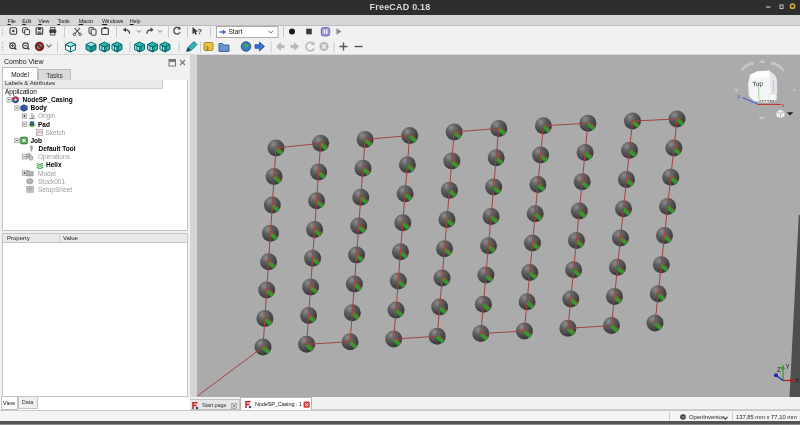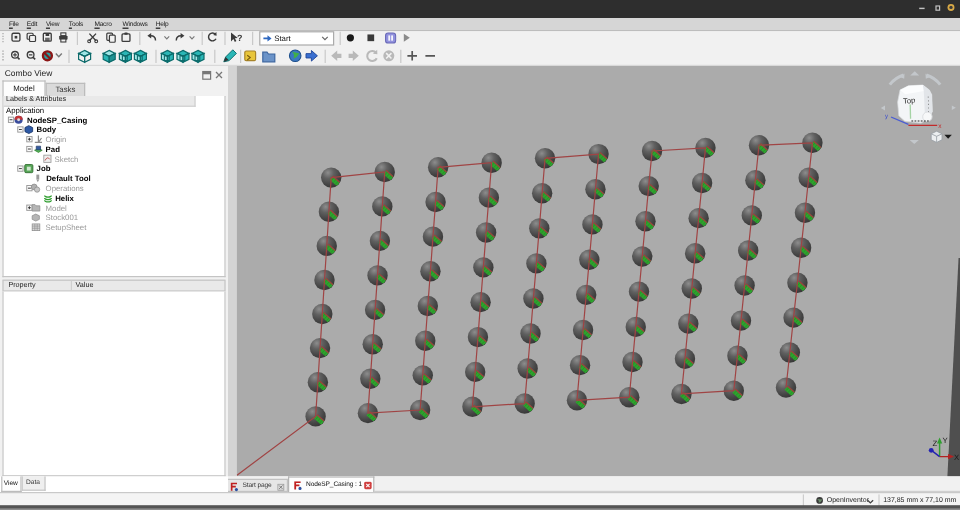--- a/index.html
+++ b/index.html
@@ -1,20 +1,21 @@
 <!DOCTYPE html>
 <html><head><meta charset="utf-8"><style>
 *{margin:0;padding:0;box-sizing:border-box}
 html,body{width:800px;height:425px;overflow:hidden}
 body{font-family:"Liberation Sans",sans-serif;position:relative;background:#f1f1f1}
 .abs{position:absolute}
 </style></head>
 <body>
 
 <div class="abs" style="left:0;top:0;width:800px;height:15px;background:#2e2e2e">
+  <div class="abs" style="left:0;top:2px;width:800px;text-align:center;font-size:9px;font-weight:bold;color:#d8d8d8;letter-spacing:0.2px">FreeCAD 0.18</div>
   <svg class="abs" style="left:750px;top:0" width="50" height="15">
     <line x1="16" y1="7" x2="20.5" y2="7" stroke="#c2c2c2" stroke-width="1.2"></line>
     <rect x="30" y="5" width="3" height="3.5" fill="none" stroke="#c2c2c2" stroke-width="1"></rect>
     <circle cx="42.5" cy="6.2" r="2.9" fill="#d8a946"></circle>
     <circle cx="42.5" cy="6.2" r="1.4" fill="#3a3a3a"></circle>
   </svg>
 </div>
 
 <div class="abs" style="left:0;top:15px;width:800px;height:11px;background:#d6d6d6;border-bottom:1px solid #bdbdbd;font-size:5.5px;letter-spacing:-0.2px;color:#1a1a1a">
   <span class="abs" style="left:7.5px;top:2.5px"><u>F</u>ile</span>

